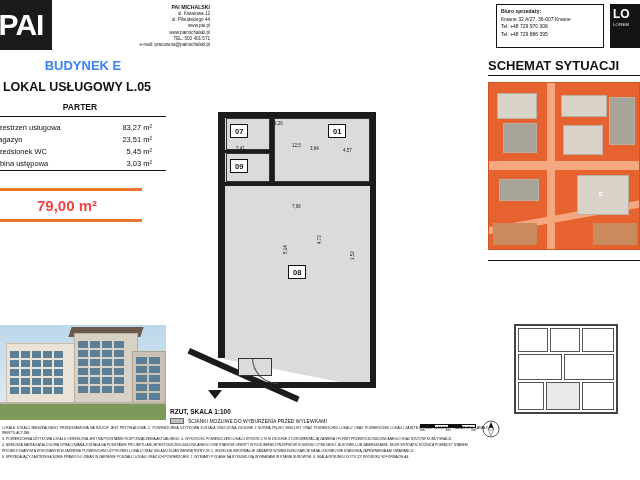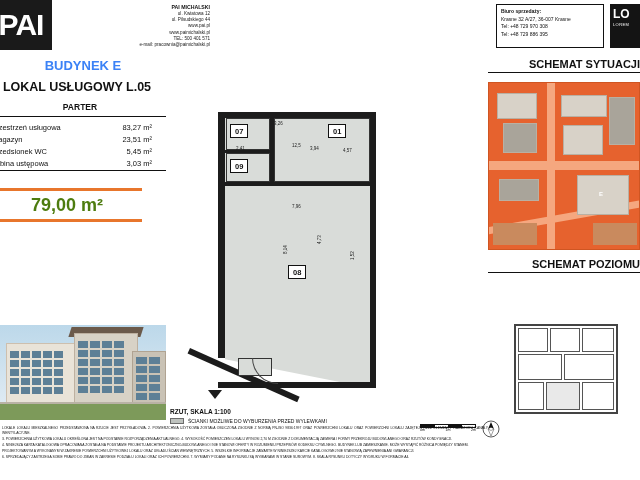--- a/index.html
+++ b/index.html
@@ -68,21 +68,21 @@
   .room-row .nm { padding-left:0px; }
   .room-row .ar { padding-right:14px; }
 
   .hr2 { position:absolute; left:-8px; top:112px; width:174px; height:1px; background:#111; }
 
   .sum-bar {
     position:absolute; left:-8px; top:130px; width:150px; height:34px;
     border-top:3px solid #e8762c; border-bottom:3px solid #e8762c;
     display:flex; align-items:center; justify-content:center;
   }
-  .sum-bar span { font-size:18px; font-weight:bold; color:#4d7c0f; }
+  .sum-bar span { font-size:15px; font-weight:bold; color:#ef4444; }
 
   .photo {
     position:absolute; left:0px; top:267px; width:166px; height:95px;
     overflow:hidden; background:#8fb9d6;
   }
   .ph-sky { position:absolute; inset:0; background:linear-gradient(#bcd8ea,#e6eef4); }
   .ph-b1 { position:absolute; left:6px; top:18px; width:72px; height:64px; background:#e9e3d8; border:1px solid #cdbfae; }
   .ph-b2 { position:absolute; left:74px; top:8px; width:64px; height:74px; background:#d8d2c6; border:1px solid #bdb0a0; }
   .ph-b3 { position:absolute; left:132px; top:26px; width:34px; height:56px; background:#c9c2b5; border:1px solid #b0a392; }
   .ph-roof { position:absolute; left:70px; top:2px; width:72px; height:10px; background:#6b5a4b; transform:skewX(-18deg); }
@@ -133,21 +133,21 @@
   .ruler-bar div { flex:1; }
   .ruler-bar div:nth-child(odd) { background:#111; }
   .ruler-bar div:nth-child(even) { background:#fff; }
   .ruler-lbl { display:flex; justify-content:space-between; font-size:3.6px; color:#111; }
 
   .north { position:absolute; left:482px; top:420px; width:18px; height:18px; }
   .north svg { display:block; }
 
   
   .right-col { position:absolute; left:488px; top:58px; width:152px; height:362px; }
-  .sec-title { font-size:11px; font-weight:bold; color:#111; text-align:right; }
+  .sec-title { font-size:13px; font-weight:bold; color:#111; text-align:left; }
   .hr-r { height:1px; background:#111; margin-top:2px; }
 
   .situ {
     position:absolute; left:0; top:24px; width:152px; height:168px;
     background:#e6622e; overflow:hidden; border:1px solid #cf5522;
   }
   .s-road { position:absolute; background:#f5a77f; }
   .s-blk { position:absolute; background:#d8d2c8; border:1px solid #b9b0a3; }
   .s-blk.dark { background:#a9a49a; }
   .s-green { position:absolute; background:#c98a5e; }
@@ -397,21 +397,20 @@
       <div class="s-blk dark" style="left:120px; top:14px; width:26px; height:48px;"></div>
       <div class="s-blk" style="left:74px; top:42px; width:40px; height:30px;"></div>
       <div class="s-blk" style="left:88px; top:92px; width:52px; height:40px;"></div>
       <div class="s-blk dark" style="left:10px; top:96px; width:40px; height:22px;"></div>
       <div class="s-green" style="left:4px; top:140px; width:44px; height:22px;"></div>
       <div class="s-green" style="left:104px; top:140px; width:44px; height:22px;"></div>
       <div class="s-lbl" style="left:110px; top:108px;">E</div>
     </div>
 
     <div style="position:absolute; left:0; top:200px; width:152px;">
-      <div class="sec-title">SCHEMAT POZIOMU</div>
       <div class="hr-r"></div>
     </div>
 
     <div class="poziom">
       <div class="p-wall" style="left:26px; top:4px; width:104px; height:2px;"></div>
       <div class="p-wall" style="left:26px; top:92px; width:104px; height:2px;"></div>
       <div class="p-wall" style="left:26px; top:4px; width:2px; height:90px;"></div>
       <div class="p-wall" style="left:128px; top:4px; width:2px; height:90px;"></div>
       <div class="p-cell" style="left:30px; top:8px; width:30px; height:24px;"></div>
       <div class="p-cell" style="left:62px; top:8px; width:30px; height:24px;"></div>

